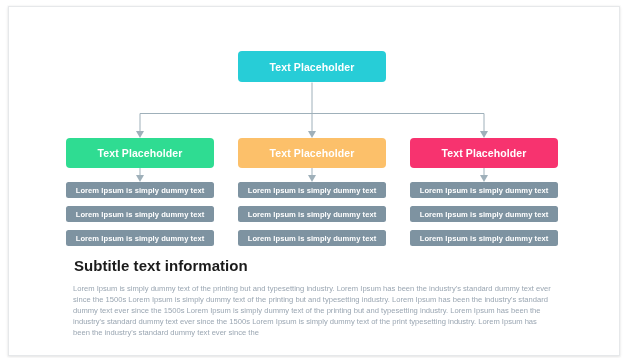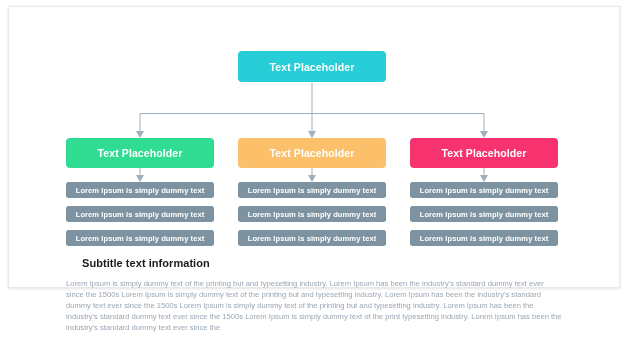--- a/index.html
+++ b/index.html
@@ -13,21 +13,21 @@
     font-family: "Liberation Sans", sans-serif;
     overflow: hidden;
   }
 
   
   #slide-frame {
     position: absolute;
     left: 8px;
     top: 6px;
     width: 612px;
-    height: 282px;
+    height: 350px;
     background: #ffffff;
     border: 1px solid #e6e8ea;
     box-shadow: 0 1px 3px rgba(0,0,0,0.10), 0 0 0 1px rgba(0,0,0,0.012);
     box-sizing: border-box;
   }
 
   
   #diagram {
     position: absolute;
     left: 0;
@@ -106,31 +106,31 @@
   }
 
   
   #text-block {
     position: absolute;
     left: 57px;
     top: 250px;
     width: 496px;
   }
   #subtitle {
-    font-size: 11px;
+    font-size: 15px;
     font-weight: 700;
     color: #1b1b1b;
     letter-spacing: 0.05px;
-    margin: 0 0 9px 16px;
+    margin: 0 0 9px 8px;
   }
   #body-paragraph {
     font-size: 7.6px;
     line-height: 11.1px;
     color: #9aa6b2;
-    margin: 0;
+    margin: 7px;
     text-align: left;
   }
 </style>
 </head>
 <body>
 
 <div id="slide-frame">
 
   <div id="diagram">
 

